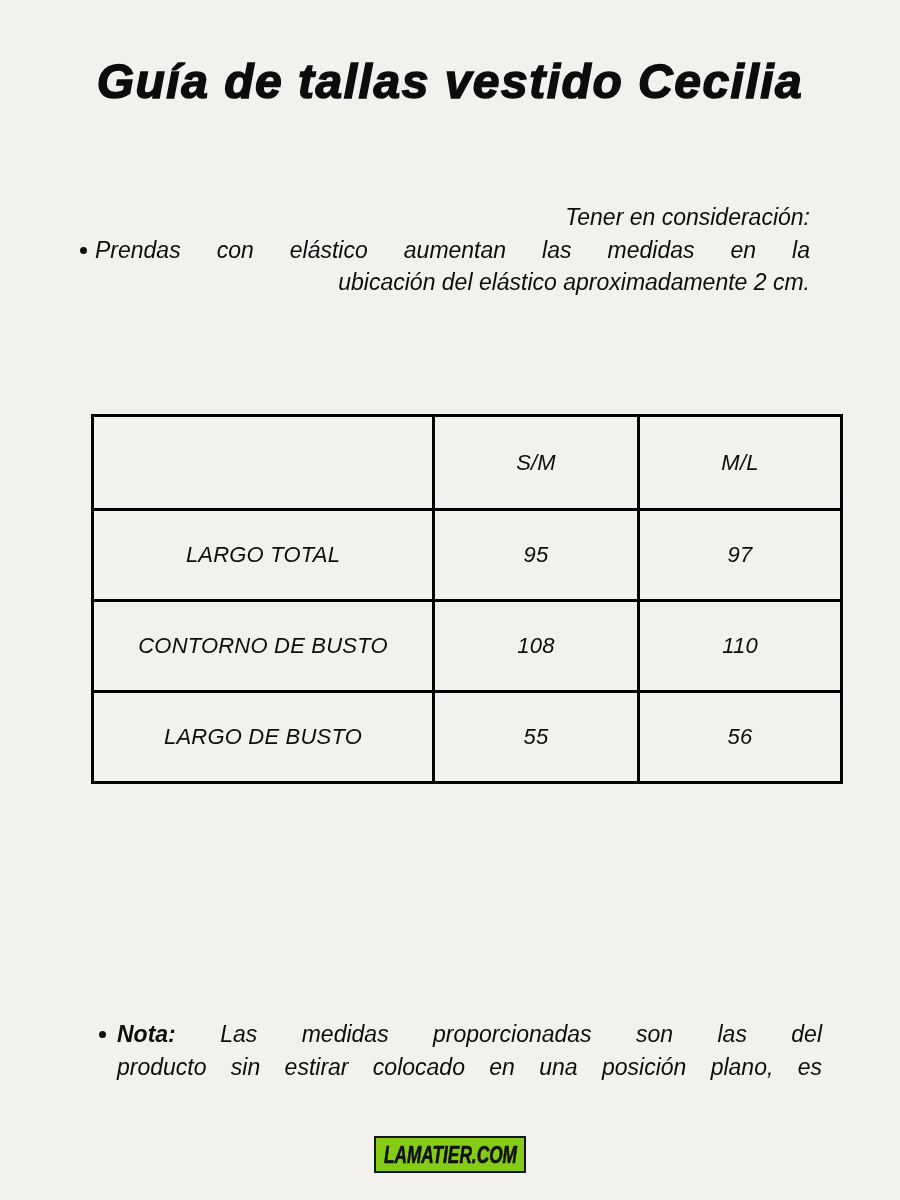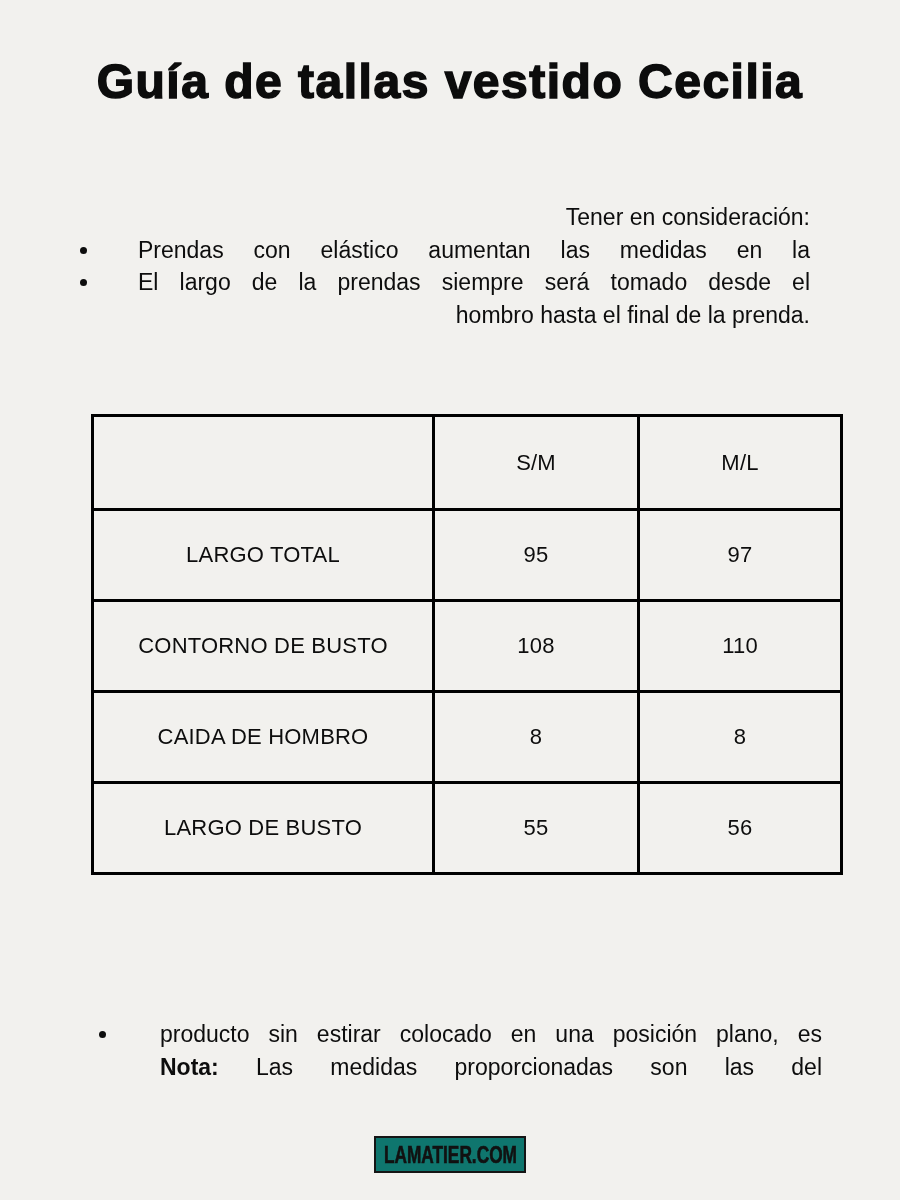--- a/index.html
+++ b/index.html
@@ -11,20 +11,21 @@
     font-family: "Liberation Sans", sans-serif;
     color: #0d0d0d;
     overflow: hidden;
   }
 
   .canvas {
     position: relative;
     width: 900px;
     height: 1040px;
     background: #f2f1ee;
+    font-style: italic;
   }
 
   
   .page-title {
     position: absolute;
     top: 54px;
     left: 0;
     width: 900px;
     text-align: center;
     font-size: 48px;
@@ -40,21 +41,20 @@
     position: absolute;
     top: 201px;
     left: 95px;
     width: 715px;
     font-size: 23px;
     line-height: 32.5px;
   }
   .jline {                 
     text-align: justify;
     text-align-last: justify;
-    margin-left: 43px;
   }
   .jlast {                 
     text-align: right;
   }
   .bullet-item { position: relative; }
   .bullet-dot {
     position: absolute;
     left: -15px;
     top: 13px;
     width: 7px;
@@ -107,21 +107,21 @@
     position: absolute;
     top: 1136px;
     left: 450px;
     transform: translateX(-50%);
     width: 152px;
     height: 37px;
     border: 2px solid #151515;
     display: flex;
     align-items: center;
     justify-content: center;
-    background: #0f766e;
+    background: #84cc16;
   }
   .brand-text {
     display: inline-block;
     font-size: 24px;
     font-weight: 700;
     white-space: nowrap;
     transform: scaleX(0.72);
     -webkit-text-stroke: 0.6px #111;
     color: #111;
   }
@@ -132,27 +132,23 @@
 <div class="canvas">
 
   <h1 class="page-title">Guía de tallas vestido Cecilia</h1>
 
   <div class="intro">
     <div class="jlast">Tener en consideración:</div>
 
     <div class="bullet-item">
       <span class="bullet-dot"></span>
       <div class="jline">Prendas con elástico aumentan las medidas en la</div>
+      <div class="jlast">ubicación del elástico aproximadamente 2 cm.</div>
     </div>
 
-    <div class="bullet-item">
-      <span class="bullet-dot"></span>
-      <div class="jline">El largo de la prendas siempre será tomado desde el</div>
-      <div class="jlast">hombro hasta el final de la prenda.</div>
-    </div>
   </div>
 
   <table class="size-table">
     <colgroup>
       <col style="width:341px">
       <col style="width:205px">
       <col style="width:203px">
     </colgroup>
     <thead>
       <tr>
@@ -166,35 +162,30 @@
         <td>LARGO TOTAL</td>
         <td>95</td>
         <td>97</td>
       </tr>
       <tr>
         <td>CONTORNO DE BUSTO</td>
         <td>108</td>
         <td>110</td>
       </tr>
       <tr>
-        <td>CAIDA DE HOMBRO</td>
-        <td>8</td>
-        <td>8</td>
-      </tr>
-      <tr>
         <td>LARGO DE BUSTO</td>
         <td>55</td>
         <td>56</td>
       </tr>
     </tbody>
   </table>
 
   <div class="note bullet-item">
     <span class="bullet-dot"></span>
+    <div class="jline"><span class="note-label">Nota:</span> <span>Las medidas proporcionadas son las del</span></div>
     <div class="jline">producto sin estirar colocado en una posición plano, es</div>
-    <div class="jline"><span class="note-label">Nota:</span> <span>Las medidas proporcionadas son las del</span></div>
   </div>
 
   <div class="brand-box">
     <span class="brand-text">LAMATIER.COM</span>
   </div>
 
 </div>
 
 </body></html>

